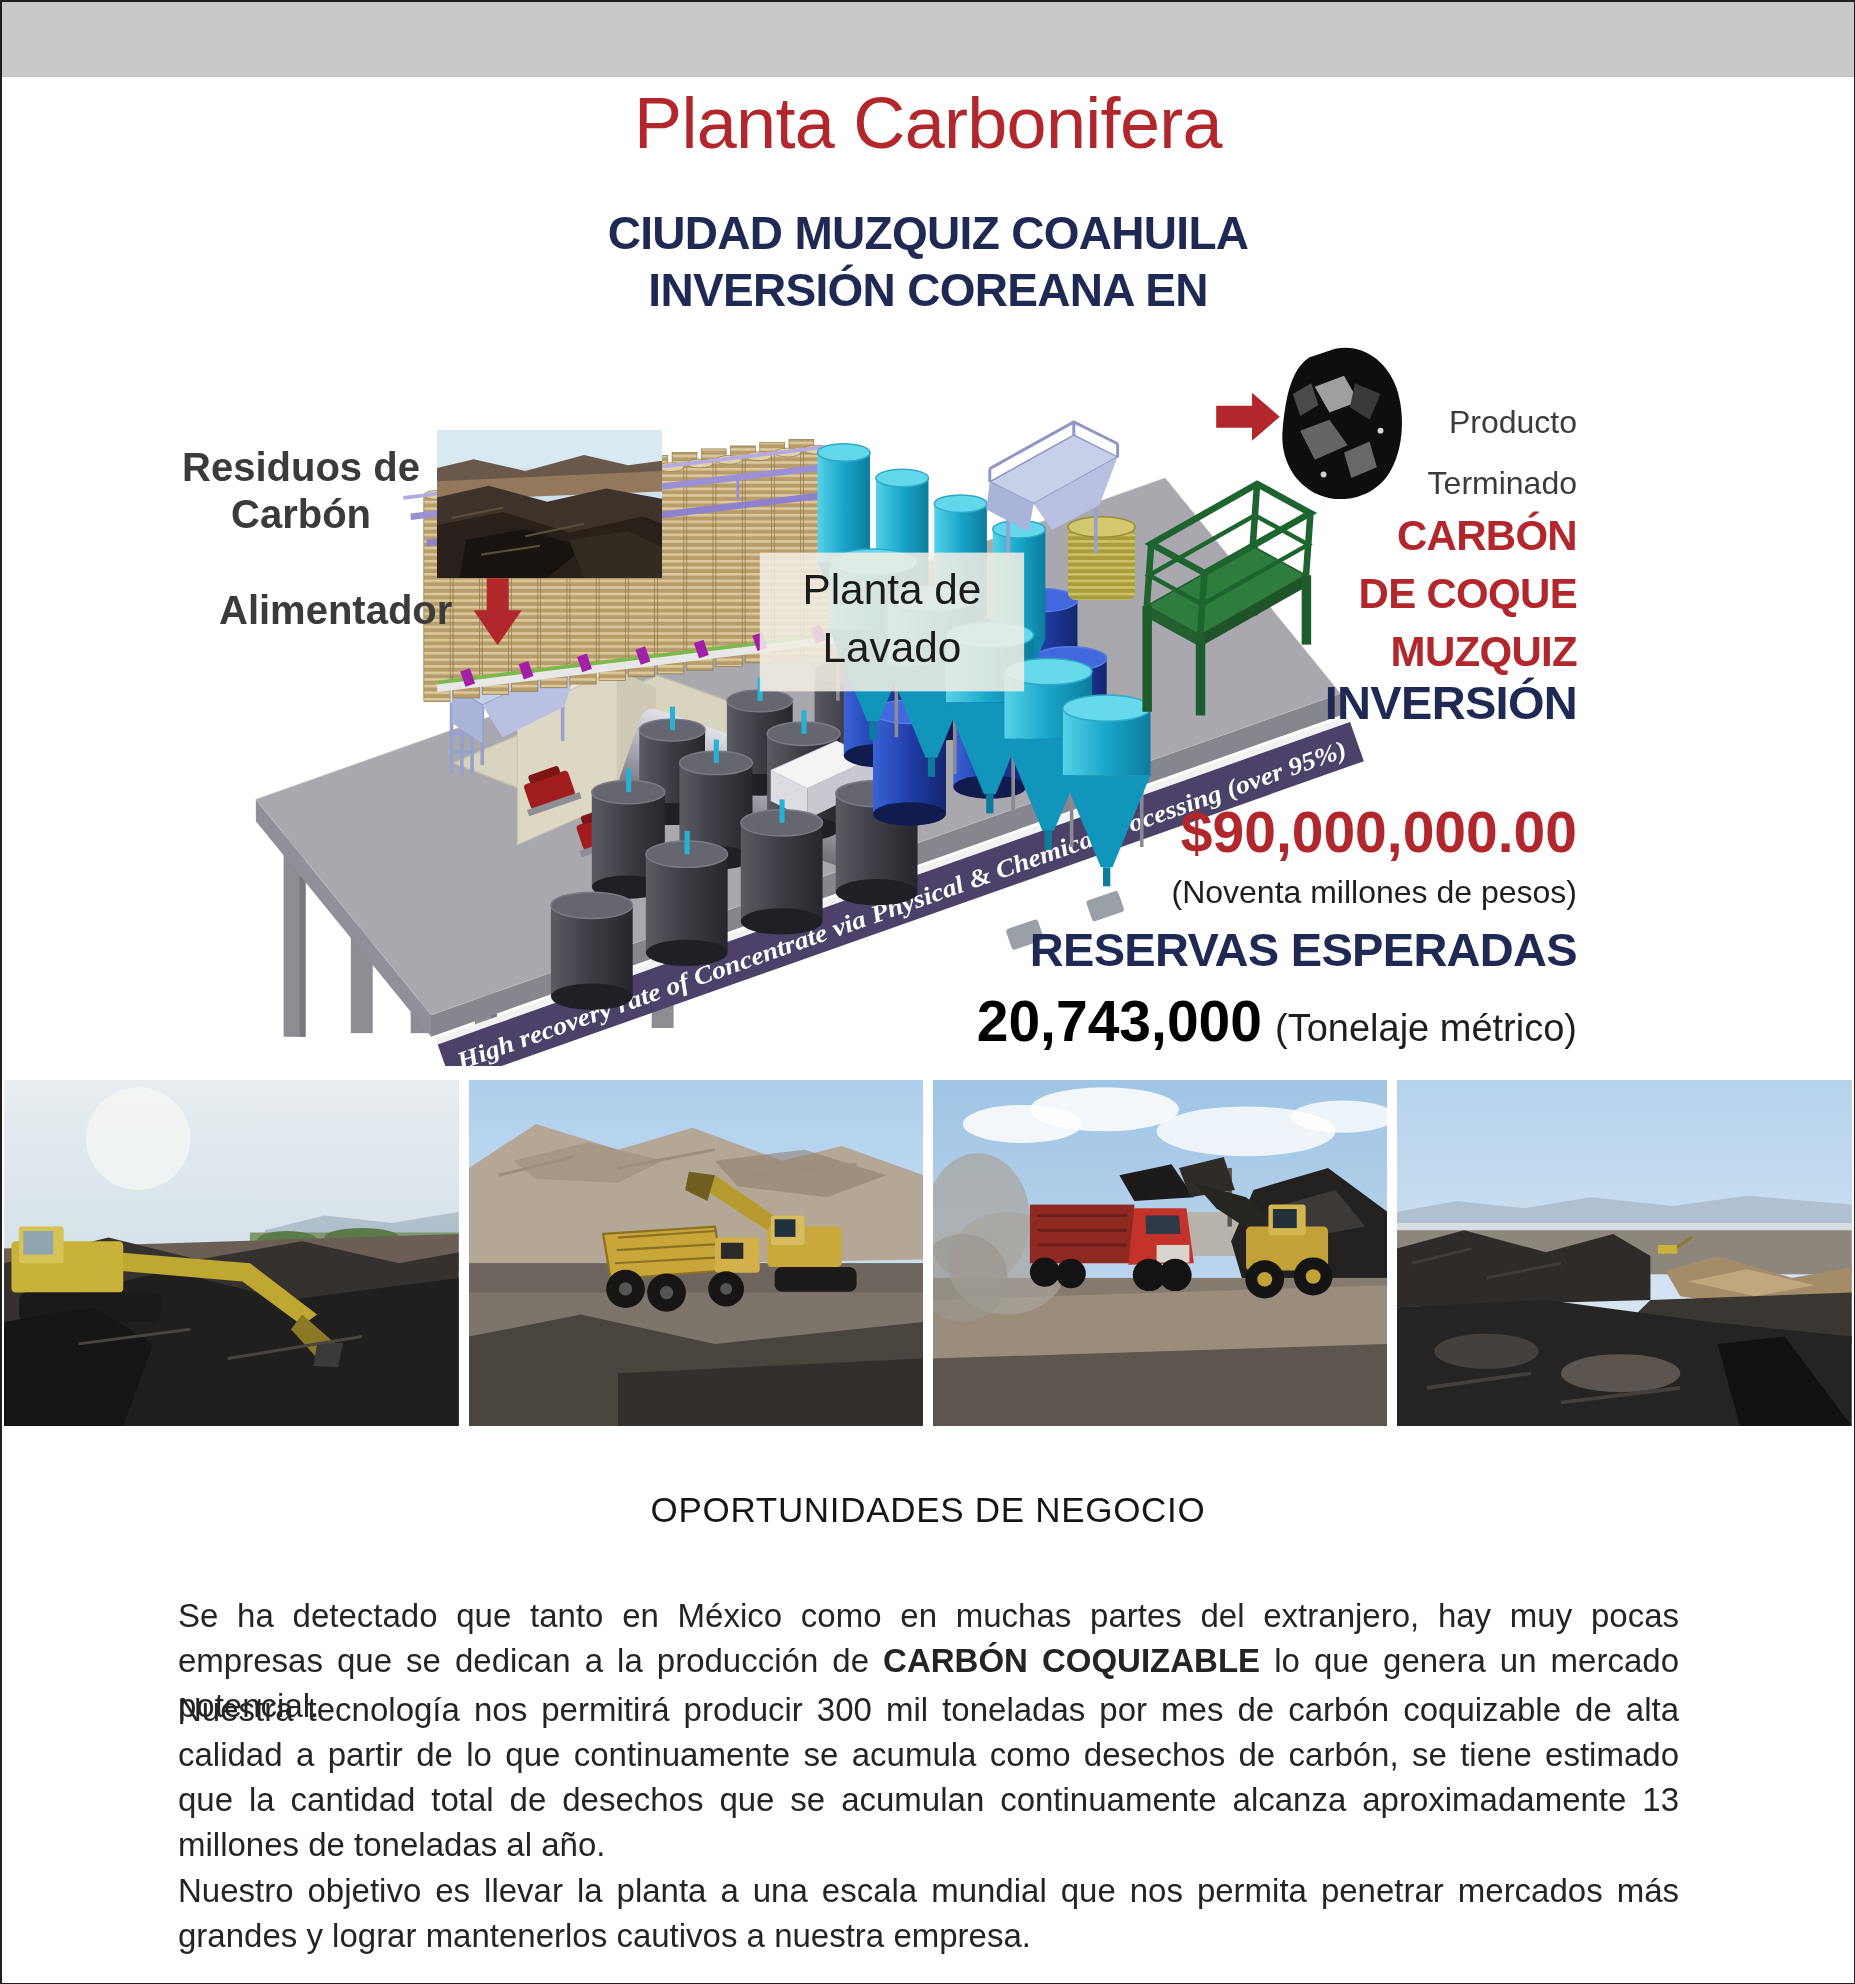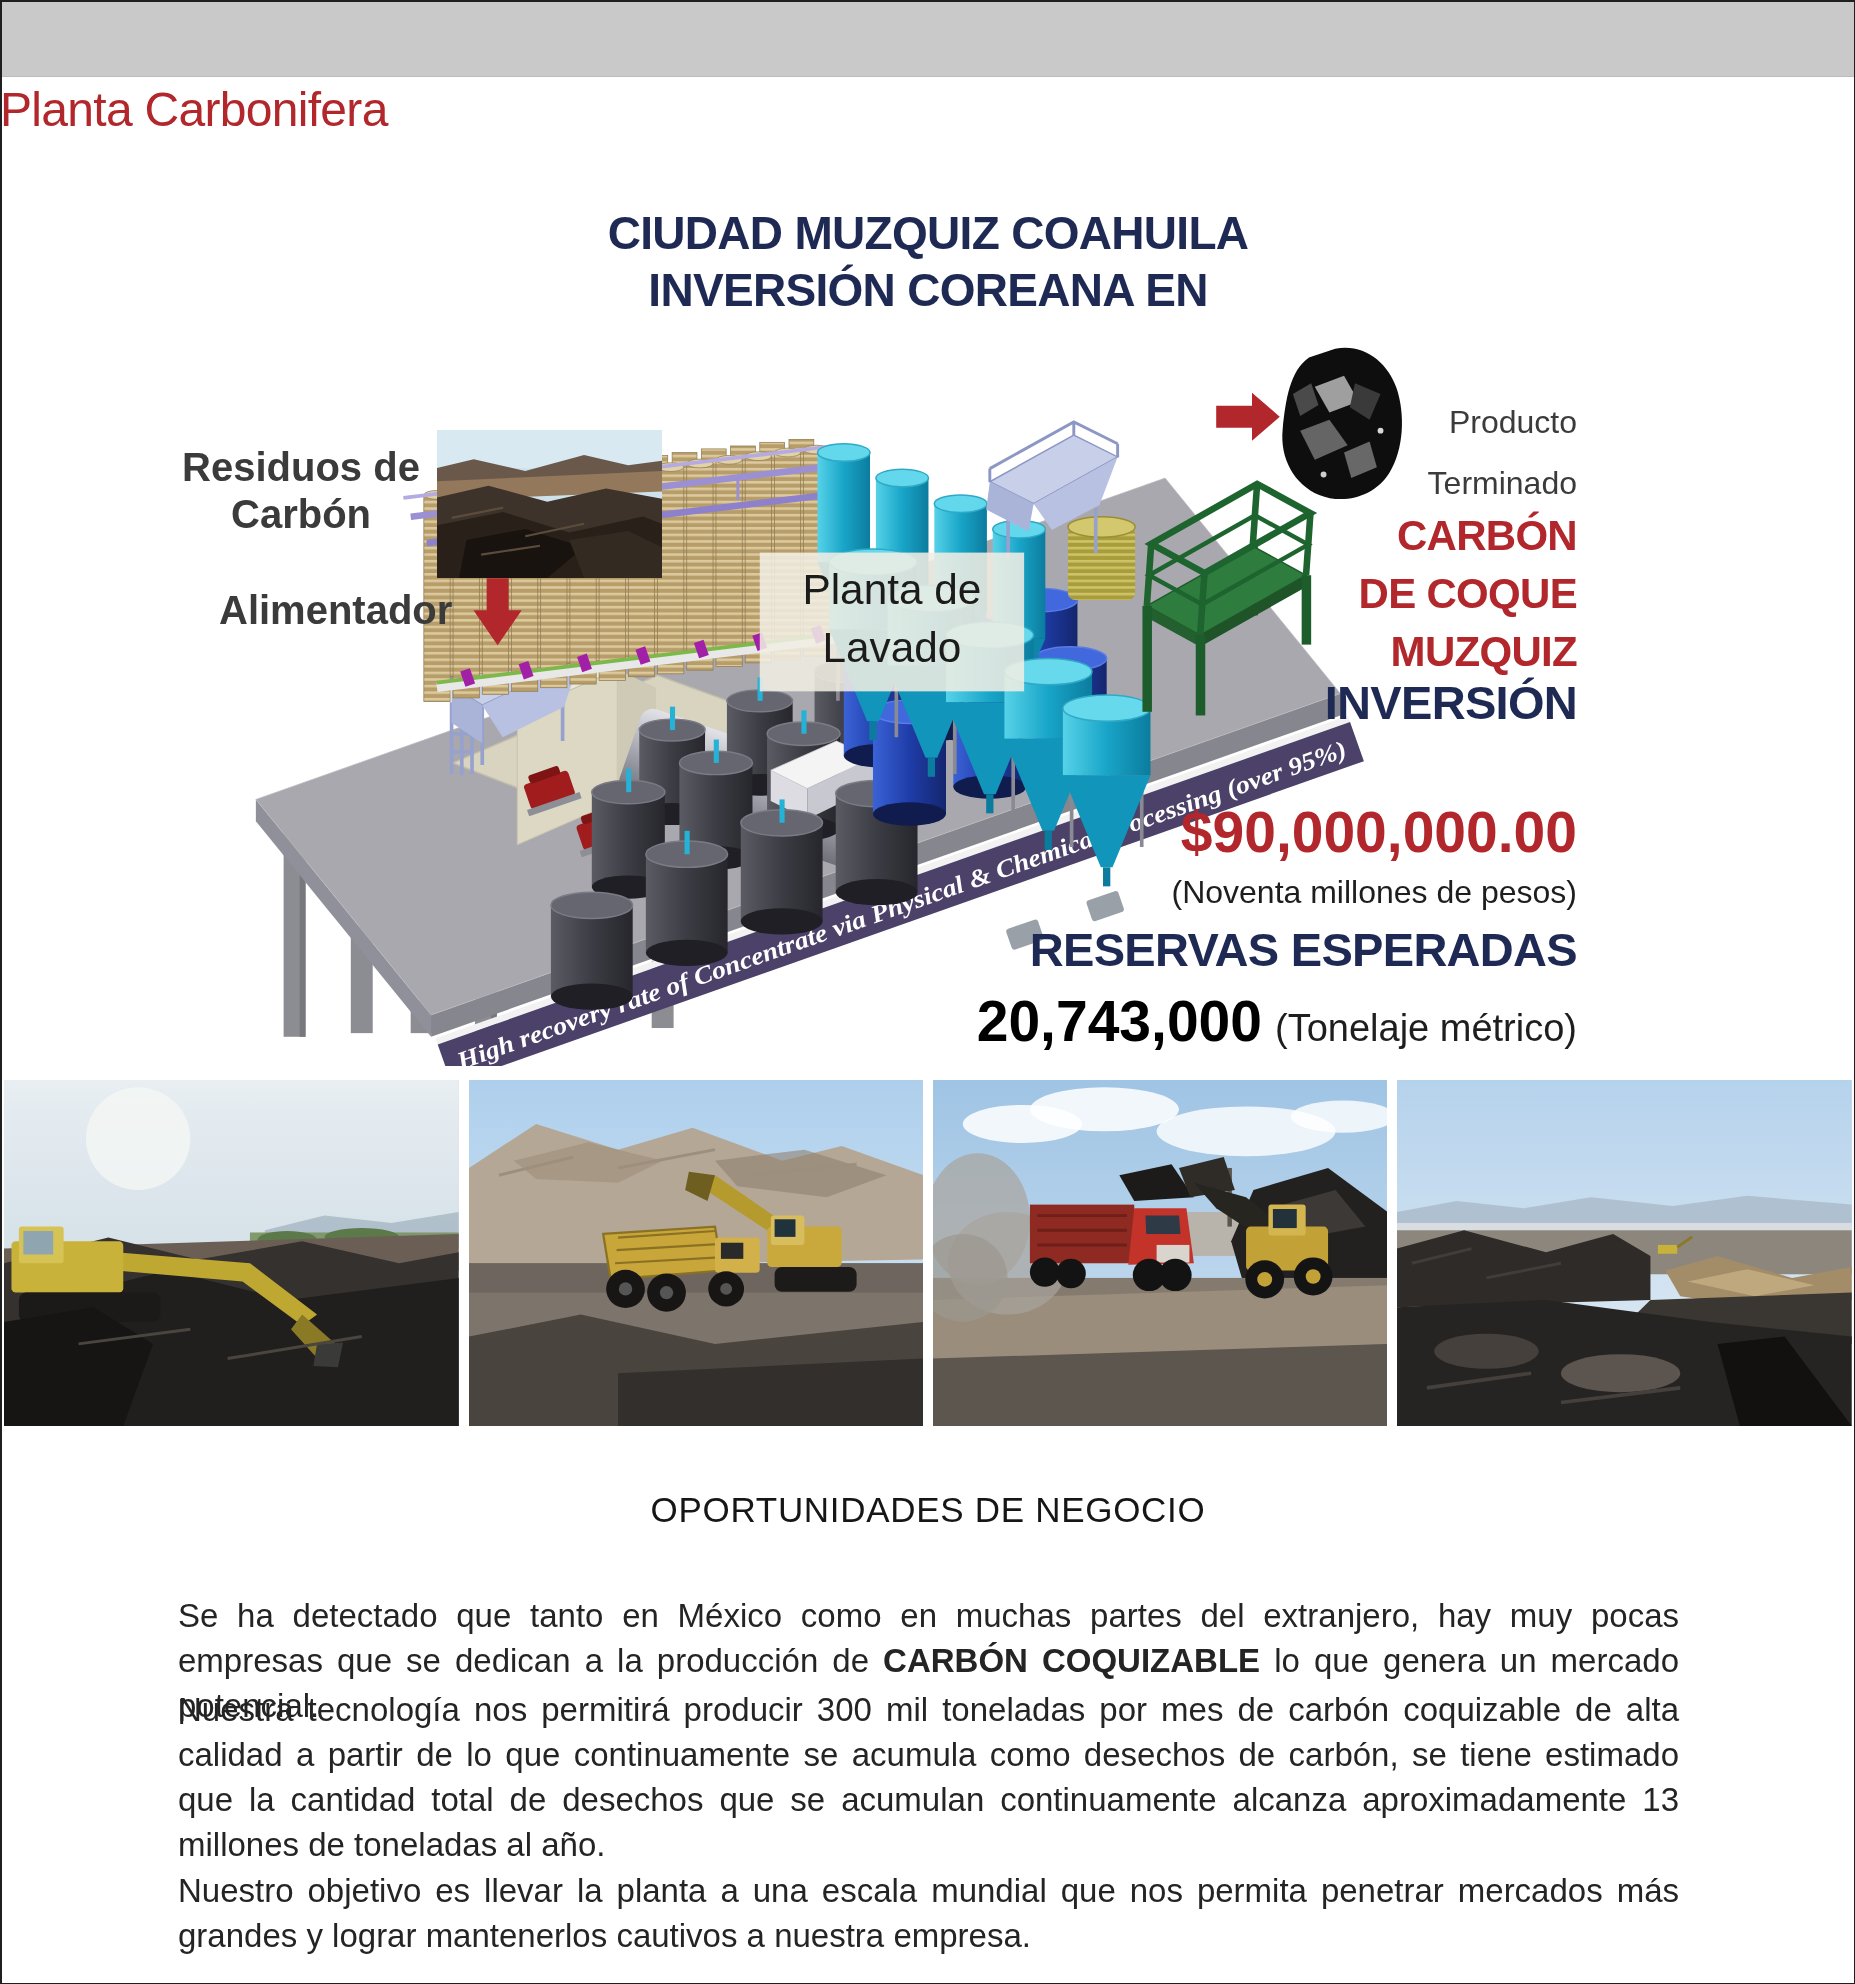--- a/index.html
+++ b/index.html
@@ -2,21 +2,21 @@
 <html style="font-size:11.7px"><head>
 <meta charset="utf-8">
 <style>
   html,body{margin:0;padding:0;overflow:hidden;}
   body{width:1856px;height:1985px;position:relative;background:#ffffff;
        font-family:"Liberation Sans",sans-serif;}
   .frame{position:absolute;inset:0;border:2.2px solid #1f1f1f;z-index:60;pointer-events:none;}
   .topbar{position:absolute;top:0;left:0;right:0;height:76px;background:#c9c9c9;
           border-bottom:0.7px solid #bcbcbc;}
   .abs{position:absolute;}
-  .title{top:82px;left:0;width:100%;font-size:48px;letter-spacing:-0.7px;
+  .title{top:82px;left:0;width:100%;text-align:center;font-size:72px;letter-spacing:-0.7px;
          color:#b1272c;z-index:10;}
   .subtitle{top:205px;left:0;width:100%;text-align:center;font-size:46px;line-height:57px;
             font-weight:800;color:#1f2a54;z-index:10;letter-spacing:-0.7px;}
   .lbl{color:#3b3b3b;z-index:12;}
   .residuos{top:444px;left:175px;width:252px;text-align:center;font-size:40px;line-height:47px;font-weight:bold;}
   .alimentador{top:588px;left:219px;width:248px;text-align:left;font-size:40px;font-weight:bold;}
   .producto{top:392px;right:279px;text-align:right;font-size:32px;line-height:61px;margin-left:48px;}
   .coque{top:507px;right:279px;text-align:right;font-size:42px;line-height:58px;
          font-weight:800;color:#b1272c;letter-spacing:-0.7px;z-index:12;}
   .inv-title{top:671px;right:279px;text-align:right;font-size:47px;line-height:63px;

